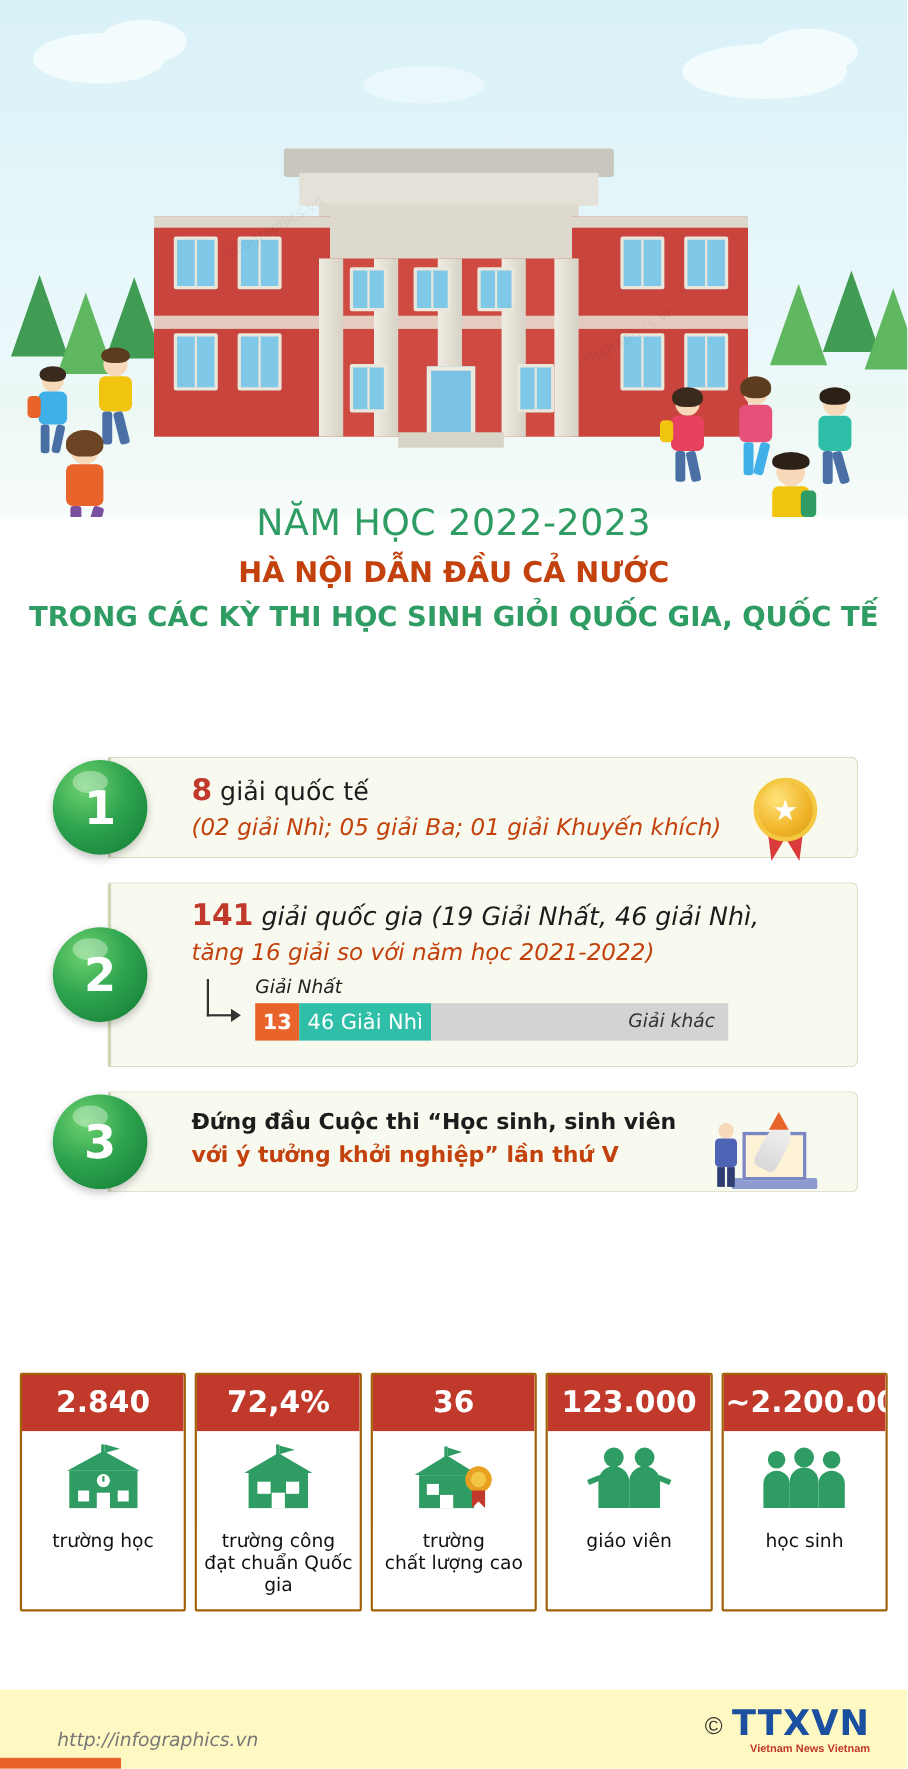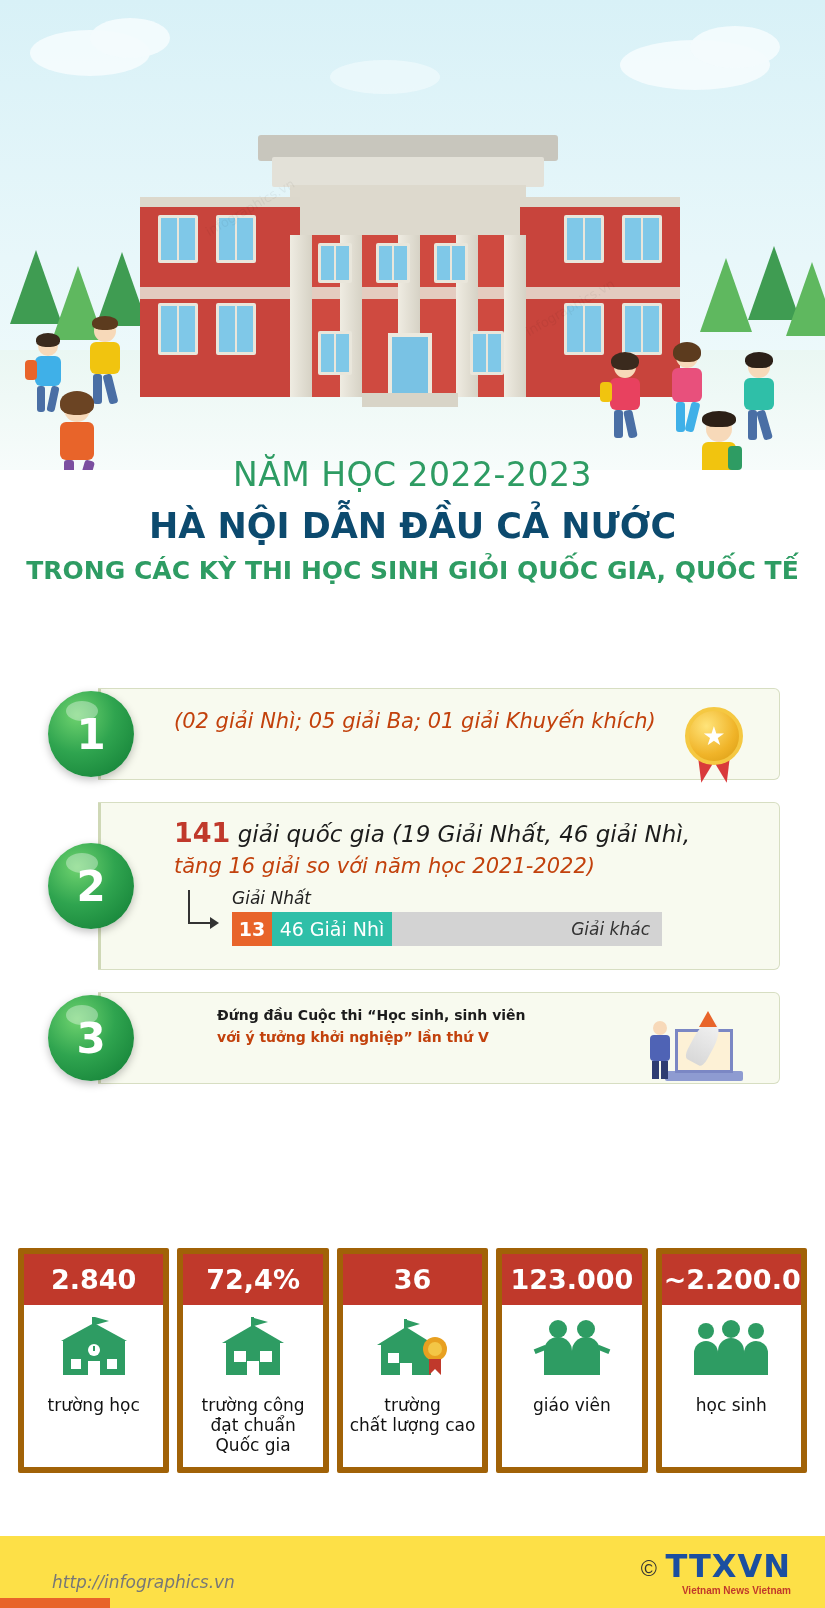--- a/index.html
+++ b/index.html
@@ -110,21 +110,21 @@
   .kid .bag { position: absolute; border-radius: 4px; }
 
   
   .titles { position: absolute; left: 0; top: 455px; width: 825px; text-align: center; }
   .t-year {
     font-size: 33px; color: #2e9c63; letter-spacing: .5px; font-weight: 400;
     font-family: "DejaVu Sans", sans-serif;
   }
   .t-main {
     margin-top: 12px;
-    font-size: 35px; font-weight: bold; color: #0c4a6e;
+    font-size: 26px; font-weight: bold; color: #c2410c;
     font-family: "DejaVu Sans", sans-serif;
   }
   .t-sub {
     margin-top: 10px;
     font-size: 25px; font-weight: bold; color: #2e9c63;
     font-family: "DejaVu Sans", sans-serif;
   }
 
   
   .items { position: absolute; left: 0; top: 688px; width: 825px; }
@@ -152,21 +152,21 @@
     font-family: "DejaVu Sans", sans-serif;
     z-index: 3;
   }
   .bullet::before {
     content: ""; position: absolute; left: 18px; top: 10px; width: 32px; height: 20px;
     border-radius: 50%; background: rgba(255,255,255,.35);
   }
   .line1 { font-size: 23px; color: #1c1c1c; font-family: "DejaVu Sans", sans-serif; }
   .line1 b { color: #c0392b; font-size: 27px; }
   .line2 { font-size: 21px; font-style: italic; color: #c2410c; margin-top: 6px; font-family: "DejaVu Sans", sans-serif; }
-  .item3 .line1, .item3 .line2 { font-weight: bold; font-style: normal; font-size: 14px; margin-left: 43px; }
+  .item3 .line1, .item3 .line2 { font-weight: bold; font-style: normal; font-size: 20px; }
 
   
   .medal { position: absolute; right: 28px; top: 16px; width: 74px; height: 78px; }
   .medal .ribbon-l, .medal .ribbon-r {
     position: absolute; bottom: 0; width: 0; height: 0;
     border-left: 9px solid transparent; border-right: 9px solid transparent;
     border-top: 26px solid #d93a3a;
   }
   .medal .ribbon-l { left: 18px; transform: rotate(12deg); }
   .medal .ribbon-r { left: 38px; transform: rotate(-12deg); }
@@ -213,34 +213,34 @@
   .rk-person .h { position: absolute; left: 6px; top: 0; width: 14px; height: 14px; border-radius: 50%; background: #f7d9b9; }
   .rk-person .b { position: absolute; left: 3px; top: 14px; width: 20px; height: 26px; background: #4f63b5; border-radius: 4px; }
   .rk-person .l { position: absolute; left: 5px; top: 40px; width: 7px; height: 18px; background: #2f3d72; }
   .rk-person .l2 { position: absolute; left: 14px; top: 40px; width: 7px; height: 18px; background: #2f3d72; }
 
   
   .stats {
     position: absolute; left: 18px; top: 1248px; width: 789px;
     display: flex; gap: 8px;
   }
-  .stat { flex: 1; border: 6px solid #a16207; background: #fff; border-radius: 2px; overflow: hidden; }
+  .stat { flex: 1; border: 2px solid #a16207; background: #fff; border-radius: 2px; overflow: hidden; }
   .stat .num {
     background: #c0392b; color: #fff; text-align: center;
     font-size: 27px; font-weight: bold; padding: 10px 2px;
     font-family: "DejaVu Sans", sans-serif;
   }
   .stat .ico { height: 86px; display: flex; align-items: center; justify-content: center; }
   .stat .cap {
     text-align: center; font-size: 17px; color: #111; padding: 4px 4px 12px;
     line-height: 1.18; font-family: "DejaVu Sans", sans-serif;
   }
 
   
-  .footer { position: absolute; left: 0; bottom: 0; width: 825px; height: 72px; background: #fde047; }
+  .footer { position: absolute; left: 0; bottom: 0; width: 825px; height: 72px; background: #fef9c3; }
   .footer .stripe { position: absolute; left: 0; bottom: 0; width: 110px; height: 10px; background: #e8642a; }
   .footer .url {
     position: absolute; left: 52px; bottom: 16px;
     font-size: 17px; font-style: italic; color: #777;
     font-family: "DejaVu Sans", sans-serif;
   }
   .footer .brand {
     position: absolute; right: 34px; bottom: 12px; text-align: right;
   }
   .footer .ttxvn {
@@ -368,20 +368,23 @@
   <div class="t-year">NĂM HỌC 2022-2023</div>
   <div class="t-main">HÀ NỘI DẪN ĐẦU CẢ NƯỚC</div>
   <div class="t-sub">TRONG CÁC KỲ THI HỌC SINH GIỎI QUỐC GIA, QUỐC TẾ</div>
 </div>
 
 <div class="items">
 
   <div class="item">
     <div class="item-card">
       <div class="rail"></div>
+      <div class="line1">
+        <b>8</b><span> giải quốc tế</span>
+      </div>
       <div class="line2">(02 giải Nhì; 05 giải Ba; 01 giải Khuyến khích)</div>
       <div class="medal">
         <div class="ribbon-l"></div>
         <div class="ribbon-r"></div>
         <div class="disc">★</div>
       </div>
     </div>
     <div class="bullet">1</div>
   </div>
 

